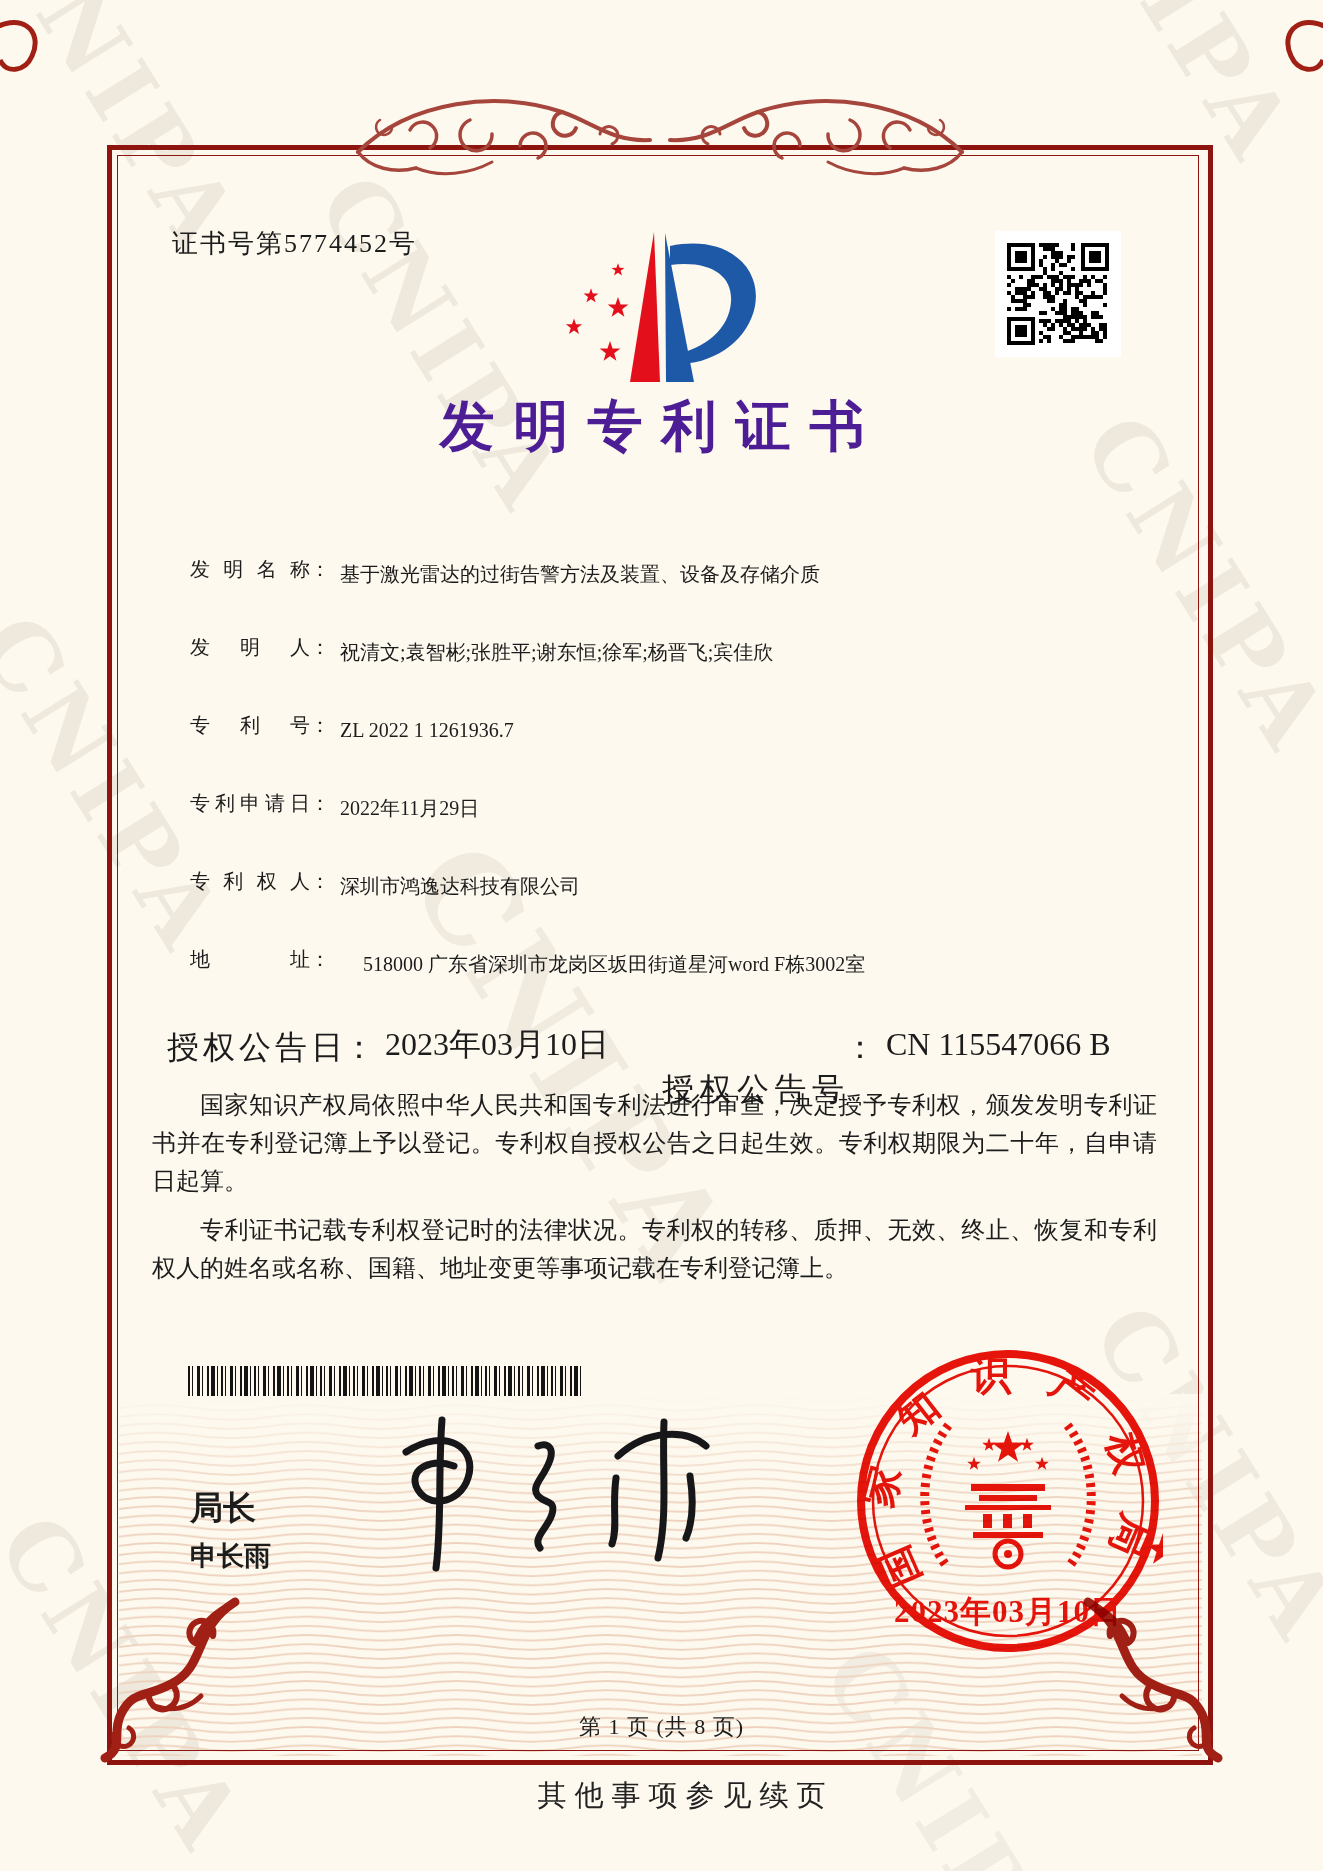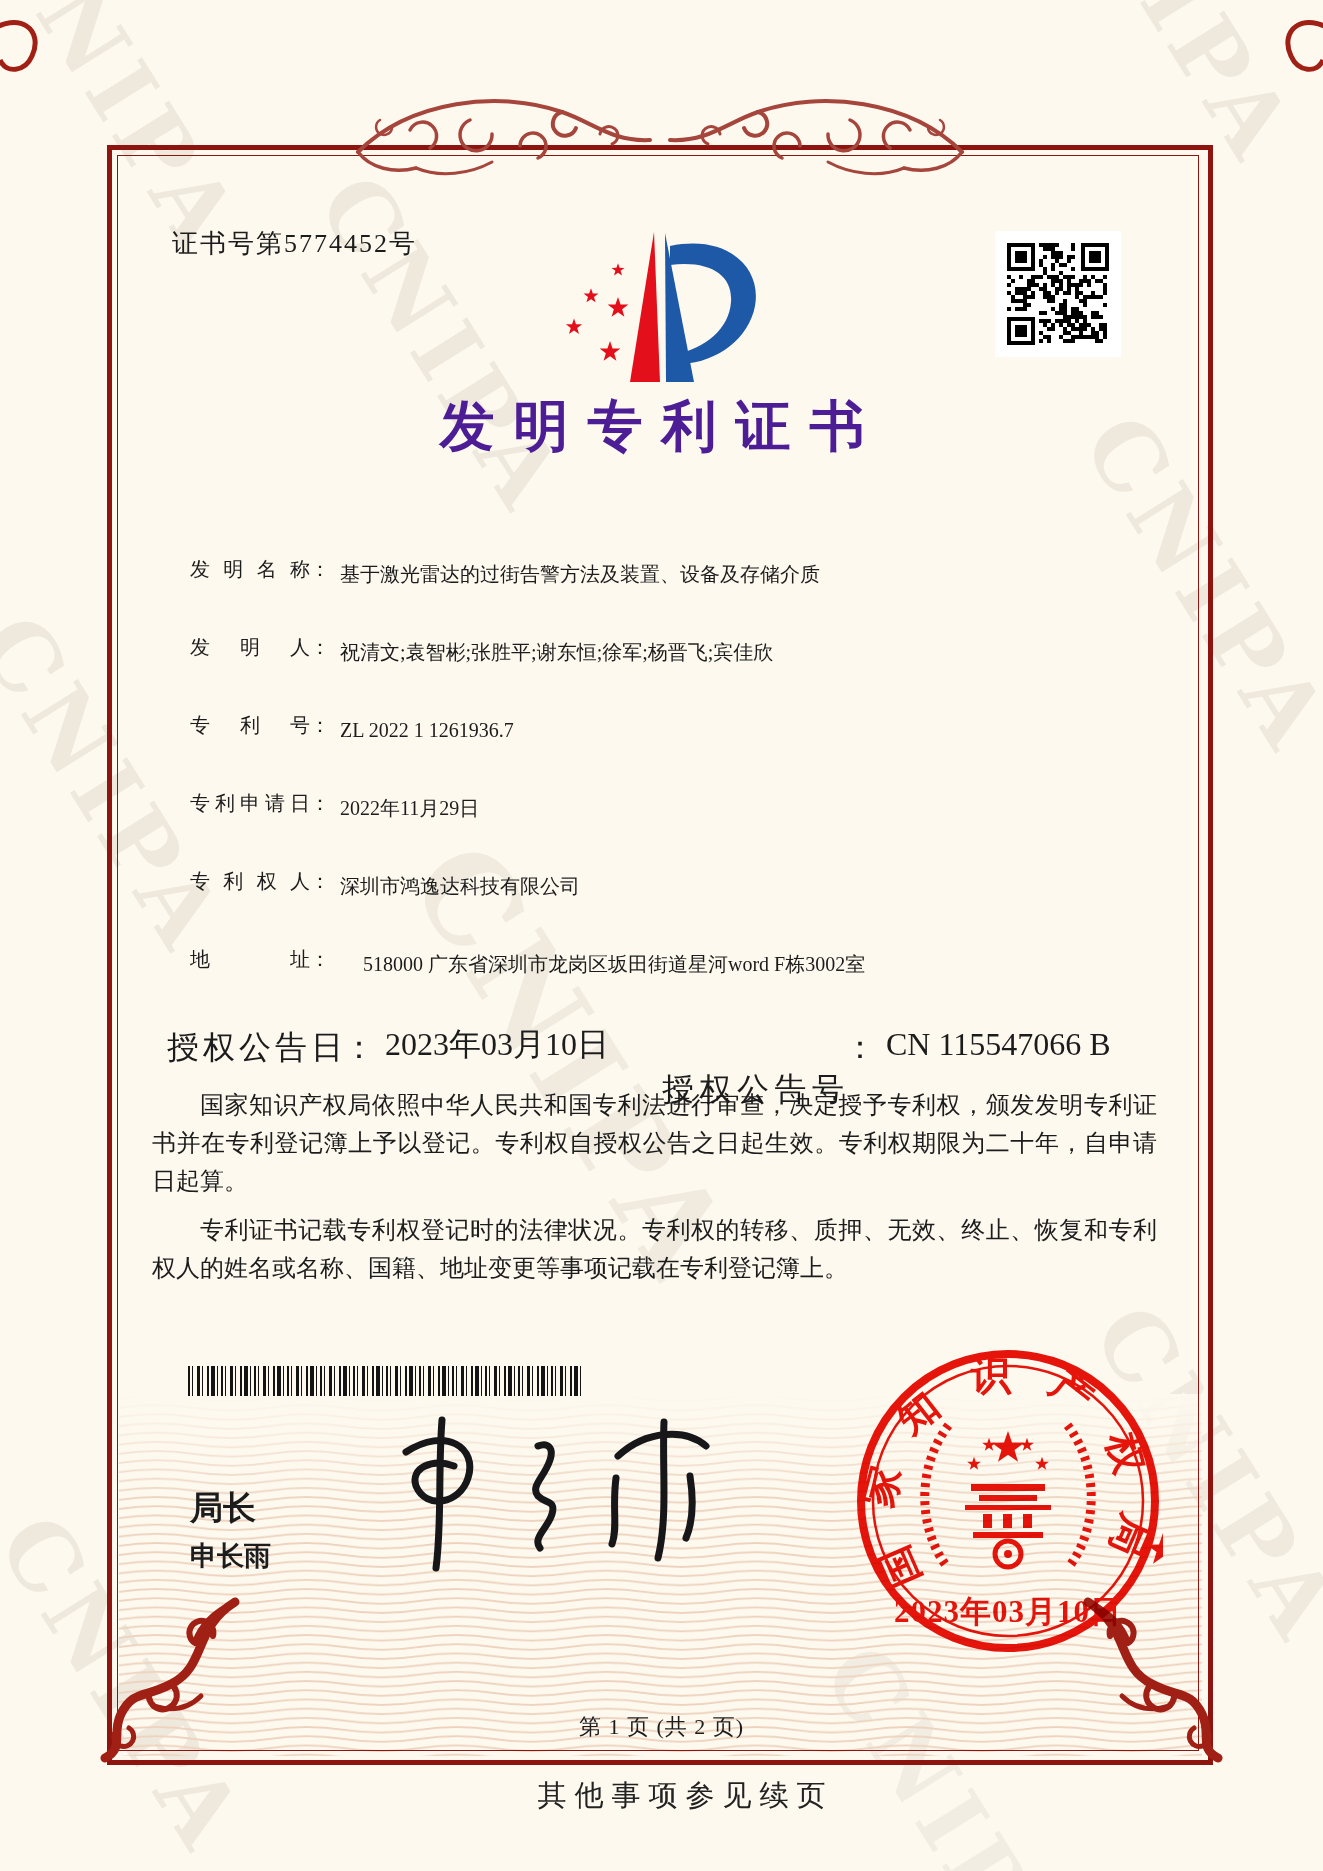--- a/index.html
+++ b/index.html
@@ -461,16 +461,16 @@
       <rect x="130" y="168" width="9" height="14"></rect>
       <rect x="150" y="168" width="9" height="14"></rect>
       <rect x="170" y="168" width="9" height="14"></rect>
       <rect x="120" y="186" width="70" height="6"></rect>
       <circle cx="155" cy="208" r="13" fill="none" stroke="#e8150c" stroke-width="5"></circle>
       <circle cx="155" cy="208" r="4"></circle>
     </g>
     <text x="155" y="276" text-anchor="middle" font-size="31" font-weight="bold" fill="#e8150c" letter-spacing="1" font-family="Liberation Serif, DejaVu Serif, serif">2023年03月10日</text>
   </svg>
 
-  <div class="pageinfo">第 1 页 (共 2 页)</div>
+  <div class="pageinfo">第 1 页 (共 8 页)</div>
   <div class="contnote">其他事项参见续页</div>
 
 </div>
 
 </body></html>

